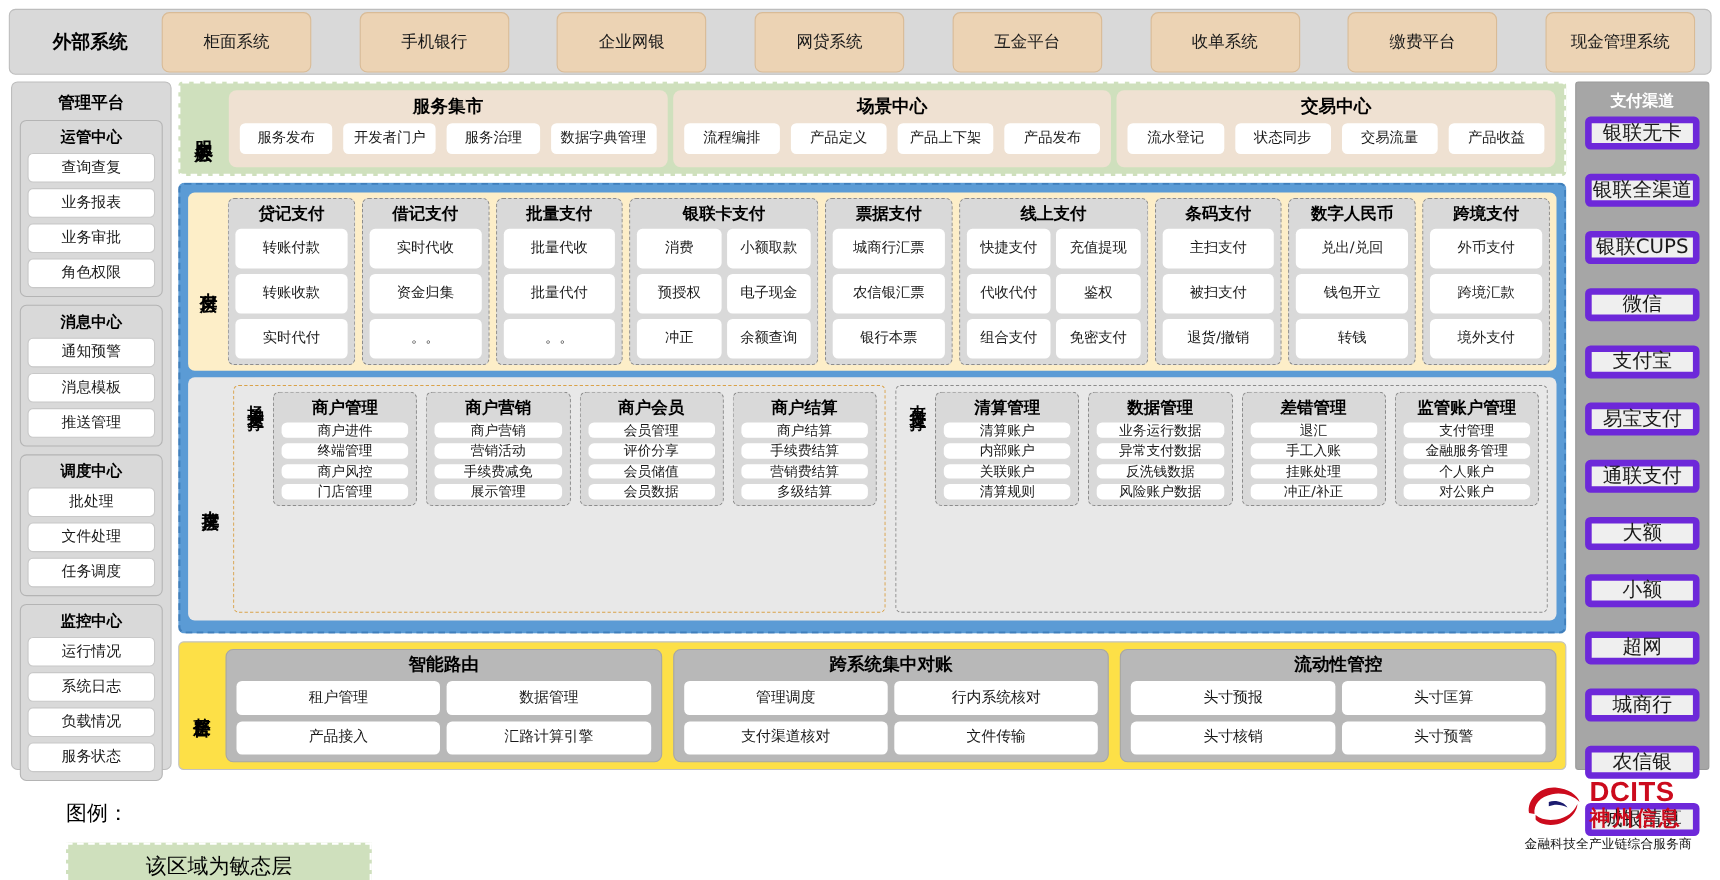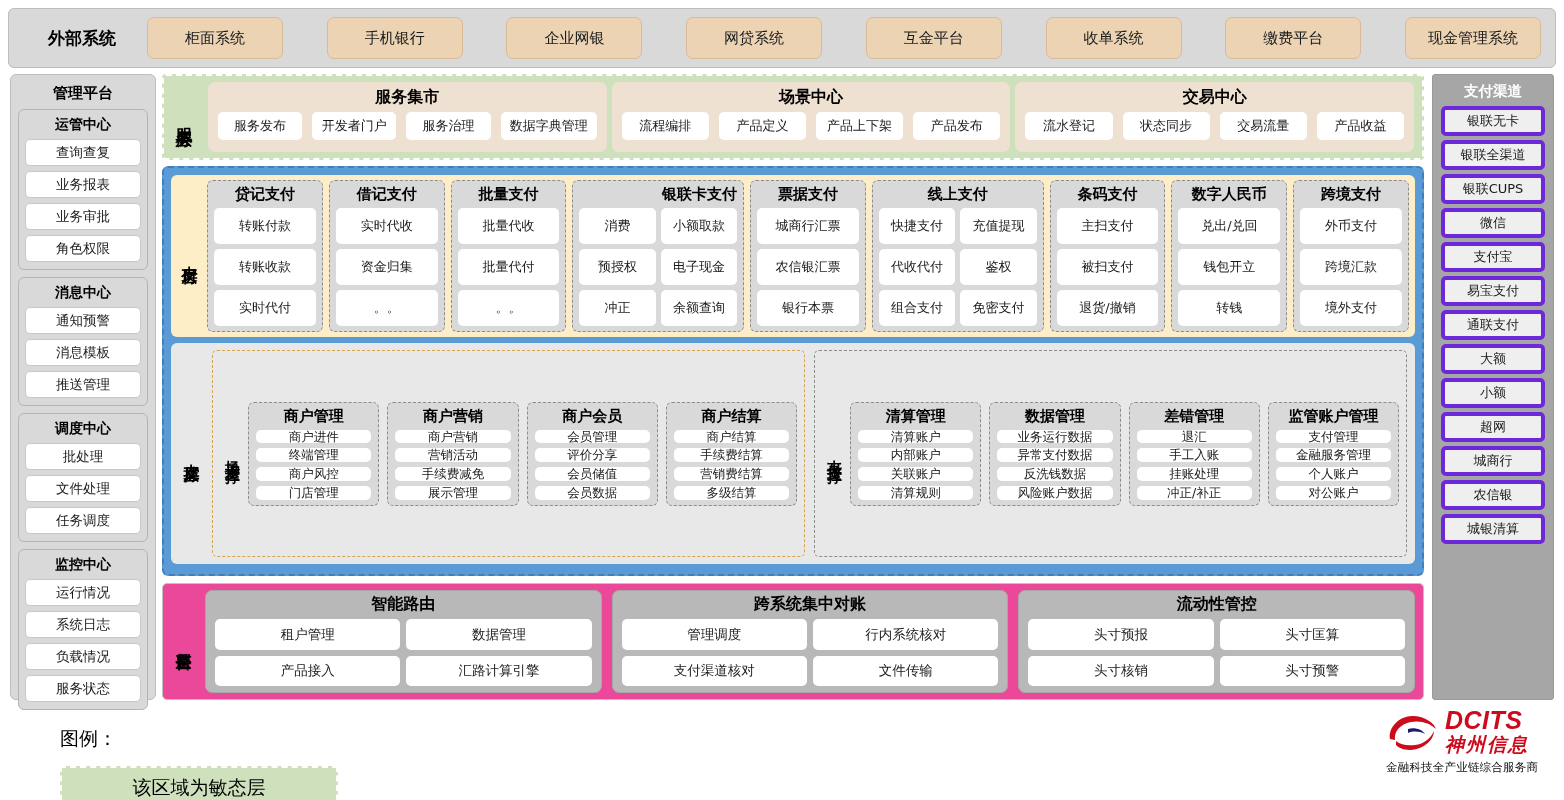--- a/index.html
+++ b/index.html
@@ -30,21 +30,21 @@
     background: #d9d9d9; border: 1px solid #bdbdbd; border-radius: 6px;
     display: flex; align-items: center; padding: 0 14px; gap: 0;
   }
   .ext-title {
     font-size: 17px; font-weight: bold; color: #000;
     width: 118px; flex: 0 0 118px; text-align: center;
   }
   .ext-items { display: flex; flex: 1; gap: 0; justify-content: space-between; padding-left: 6px; }
   .ext-chip {
     background: #ecd3b4; border: 1px solid #d9bb96; border-radius: 7px;
-    width: 136px; height: 42px; font-size: 15px;
+    width: 136px; height: 55px; font-size: 15px;
     display: flex; align-items: center; justify-content: center;
     color: #1a1a1a;
   }
 
   
   .mgmt {
     position: absolute; left: 10px; top: 74px;
     width: 146px; height: 626px;
     background: #d9d9d9; border: 1px solid #bdbdbd; border-radius: 6px;
     padding: 6px 7px;
@@ -60,22 +60,22 @@
 
   
   .channels {
     position: absolute; left: 1432px; top: 74px;
     width: 122px; height: 626px;
     background: #a6a6a6; border: 1px solid #999; border-radius: 3px;
     padding: 5px 8px;
   }
   .channels-title { font-size: 14.5px; font-weight: bold; text-align: center; color: #ffffff; padding: 2px 0 5px; }
   .chan-chip {
-    height: 30px; font-size: 13px; margin-bottom: 4px;
-    background: #efefef; border: 4px solid #6d28d9;
+    height: 30px; font-size: 18px; margin-bottom: 22px;
+    background: #efefef; border: 6px solid #6d28d9;
   }
 
   
   .svc-layer {
     position: absolute; left: 162px; top: 74px;
     width: 1262px; height: 86px;
     background: #cfe0bd; border: 2px dashed #ffffff; border-radius: 4px;
     display: flex; align-items: stretch; padding: 6px 8px; gap: 10px;
   }
   .vlabel {
@@ -117,21 +117,21 @@
   .pay-grid.c2 { grid-template-columns: 1fr 1fr; }
   .pay-chip { font-size: 13px; border: none; padding: 0 4px; }
 
   
   .sup-layer {
     background: #e8e8e8; border-radius: 6px; margin-top: 6px;
     height: 221px; display: flex; padding: 7px 8px; gap: 9px; align-items: stretch;
   }
   .sup-box {
     flex: 1; border-radius: 5px; padding: 5px 7px;
-    display: flex; align-items: center; gap: 4px;
+    display: flex; align-items: flex-start; gap: 4px;
   }
   .sup-box.scene { border: 1px dashed #d9a24a; }
   .sup-box.paysup { border: 1px dashed #8c8c8c; }
   .sup-vlabel {
     writing-mode: vertical-rl; text-orientation: upright;
     font-size: 15px; font-weight: bold; letter-spacing: 3px;
     display: flex; align-items: center; justify-content: center;
     color: #000; flex: 0 0 24px;
   }
   .sup-cols { display: flex; gap: 8px; flex: 1; }
@@ -140,21 +140,21 @@
     padding: 2px 7px 5px; display: flex; flex-direction: column; align-items: center;
   }
   .sup-col-title { font-size: 15px; font-weight: bold; color:#000; padding: 2px 0 4px; white-space: nowrap; }
   .sup-list { display: flex; flex-direction: column; gap: 5px; width: 100%; flex: 1; }
   .sup-chip { font-size: 12.5px; border: none; flex: 1; padding: 0 3px; }
 
   
   .int-layer {
     position: absolute; left: 162px; top: 583px;
     width: 1262px; height: 117px;
-    background: #ec4899; border: 1px solid #c2c2c2; border-radius: 5px;
+    background: #fde047; border: 1px solid #c2c2c2; border-radius: 5px;
     display: flex; padding: 6px 8px; gap: 10px; align-items: stretch;
   }
   .int-vlabel {
     writing-mode: vertical-rl; text-orientation: upright;
     font-size: 16px; font-weight: bold; letter-spacing: 1px;
     display: flex; align-items: center; justify-content: center;
     color: #000; flex: 0 0 24px;
   }
   .int-box {
     flex: 1; background: #b8b8b8; border: 1px solid #a6a6a6; border-radius: 7px;
@@ -173,21 +173,21 @@
   }
   .legend-stable {
     width: 278px; height: 44px; background: #5b9bd5; border: 2px dashed #ffffff;
     display: flex; align-items: center; justify-content: center; font-size: 19px; color:#000;
   }
 
   
   .logo { position: absolute; left: 1386px; top: 708px; width: 178px; height: 86px; }
   .logo-row { display: flex; align-items: center; gap: 5px; }
   .logo-mark { width: 54px; height: 44px; flex: 0 0 54px; }
-  .logo-text { display: flex; flex-direction: column; line-height: 1; font-style: italic; }
+  .logo-text { display: flex; flex-direction: column; line-height: 1; }
   .logo-en { font-size: 25px; font-weight: bold; color: #cc0b1d; letter-spacing: 0.5px; font-family: "Liberation Sans", sans-serif; }
   .logo-cn { font-size: 19px; font-weight: bold; color: #cc0b1d; letter-spacing: 2px; margin-top: 2px; }
   .logo-tag { font-size: 11.5px; font-weight: normal; color: #111; margin-top: 6px; letter-spacing: 0.2px; }
 </style>
 </head>
 <body>
 
 <div id="root">
 
   <div class="ext-bar">
@@ -290,21 +290,21 @@
             </div>
           </div>
           <div class="pay-col" style="flex: 1 1 0%;">
             <div class="pay-col-title">批量支付</div>
             <div class="pay-grid c1">
               <div class="chip pay-chip">批量代收</div>
               <div class="chip pay-chip">批量代付</div>
               <div class="chip pay-chip">。。</div>
             </div>
           </div>
-          <div class="pay-col" style="flex: 1.55 1 0%; align-items: flex-end;">
+          <div class="pay-col" style="flex: 1.55 1 0%;">
             <div class="pay-col-title">银联卡支付</div>
             <div class="pay-grid c2">
               <div class="chip pay-chip">消费</div>
               <div class="chip pay-chip">小额取款</div>
               <div class="chip pay-chip">预授权</div>
               <div class="chip pay-chip">电子现金</div>
               <div class="chip pay-chip">冲正</div>
               <div class="chip pay-chip">余额查询</div>
             </div>
           </div>

